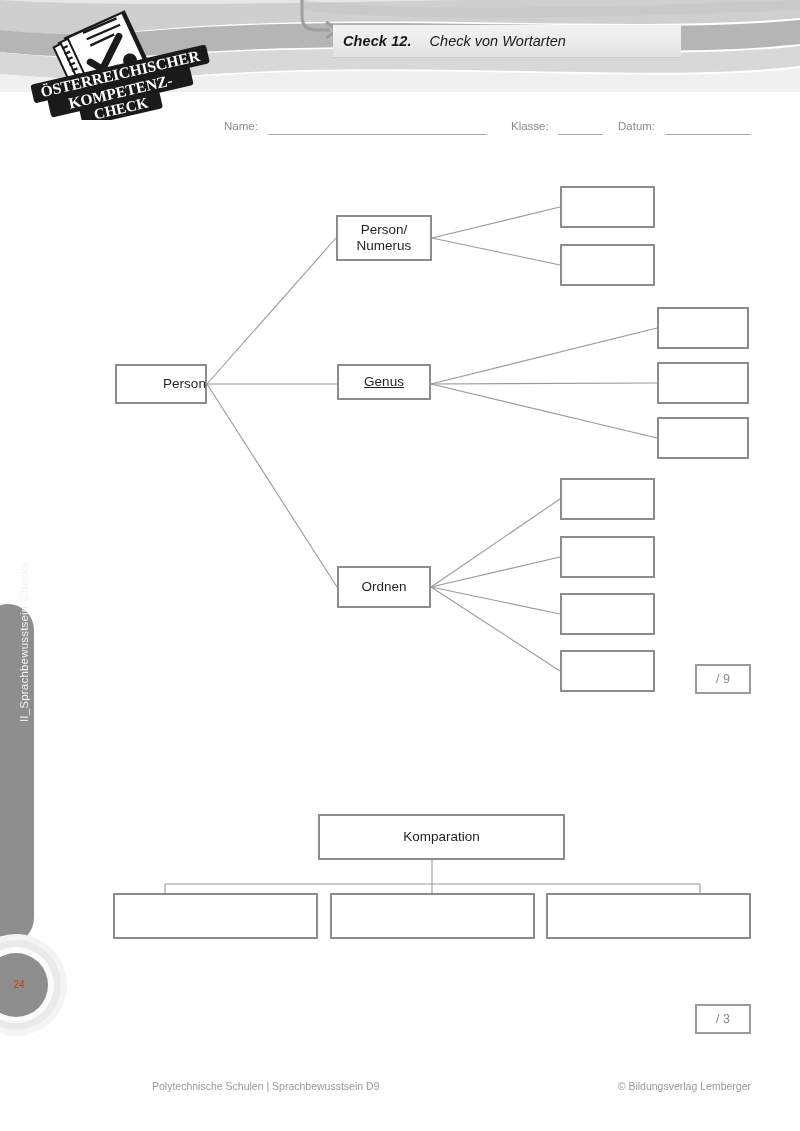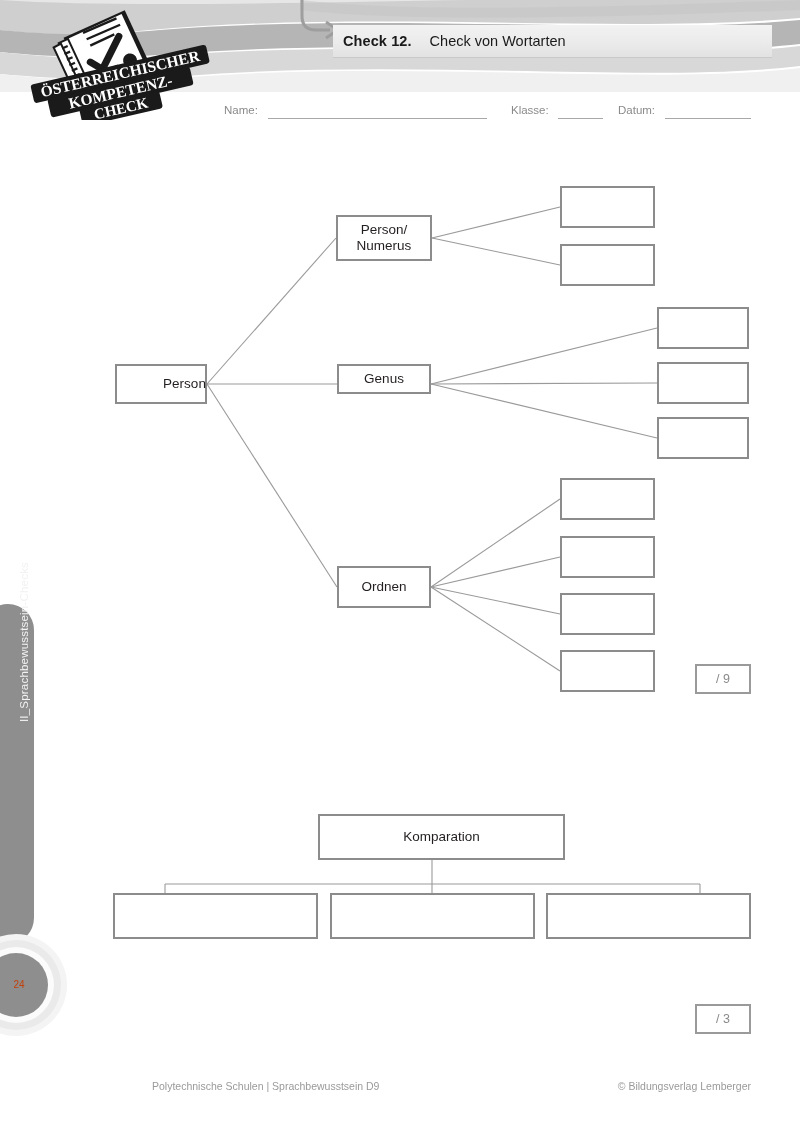--- a/index.html
+++ b/index.html
@@ -6,30 +6,30 @@
   body{width:800px;height:1131px;position:relative;overflow:hidden;
        font-family:"Liberation Sans","DejaVu Sans",sans-serif;color:#231f20;}
 
   
   .header{position:absolute;left:0;top:0;width:800px;height:92px;overflow:hidden;background:#fff;}
   .header svg{position:absolute;left:0;top:0;}
 
   .logo{position:absolute;left:28px;top:2px;width:190px;height:118px;}
   .logo svg{position:absolute;left:0;top:0;}
 
-  .title-bar{position:absolute;left:333px;top:25px;width:439px;height:32px;
+  .title-bar{position:absolute;left:333px;top:25px;width:348px;height:32px;
              background:linear-gradient(180deg,#f2f2f2 0%,#ebebeb 55%,#e2e2e2 100%);
-             border-bottom:1px solid #c9c9c9;display:flex;align-items:center;}
+             border-bottom:1px solid #c9c9c9;display:flex;align-items:center;font-style:italic;}
   .title-num{font-size:14.5px;font-weight:bold;color:#1a1a1a;margin-left:10px;letter-spacing:.1px;}
   .title-txt{font-size:14.5px;color:#1a1a1a;margin-left:18px;}
 
   .arrow-hook{position:absolute;left:296px;top:-14px;width:46px;height:60px;}
 
   
-  .namerow{position:absolute;left:0;top:100px;width:800px;height:24px;}
+  .namerow{position:absolute;left:0;top:116px;width:800px;height:24px;}
   .nr-item{position:absolute;font-size:11.5px;color:#8a8a8a;white-space:nowrap;}
   .nr-line{position:absolute;height:1px;background:#a8a8a8;}
 
   
   .diagram{position:absolute;left:0;top:0;width:800px;height:1131px;pointer-events:none;}
 
   .node{position:absolute;border:2px solid #8c8c8c;background:#fff;box-sizing:border-box;
         display:flex;align-items:center;justify-content:center;text-align:center;
         font-size:13.5px;color:#231f20;line-height:1.18;}
   .blank{position:absolute;border:2px solid #8c8c8c;background:#fff;box-sizing:border-box;}
@@ -159,21 +159,21 @@
   </g>
 </svg>
 
 <div class="node" style="left:115px;top:364px;width:92px;height:40px;padding-left:47px;">Person</div>
 
 <div class="node" style="left:336px;top:215px;width:96px;height:46px;flex-direction:column;">
   <span>Person/</span>
   <span>Numerus</span>
 </div>
 
-<div class="node" style="left:337px;top:364px;width:94px;height:30px;">Genus</div>
+<div class="node" style="left:337px;top:364px;width:94px;height:36px;text-decoration:underline;">Genus</div>
 
 <div class="node" style="left:337px;top:566px;width:94px;height:42px;">Ordnen</div>
 
 <div class="blank" style="left:560px;top:186px;width:95px;height:42px;"></div>
 <div class="blank" style="left:560px;top:244px;width:95px;height:42px;"></div>
 
 <div class="blank" style="left:657px;top:307px;width:92px;height:42px;"></div>
 <div class="blank" style="left:657px;top:362px;width:92px;height:42px;"></div>
 <div class="blank" style="left:657px;top:417px;width:92px;height:42px;"></div>
 

